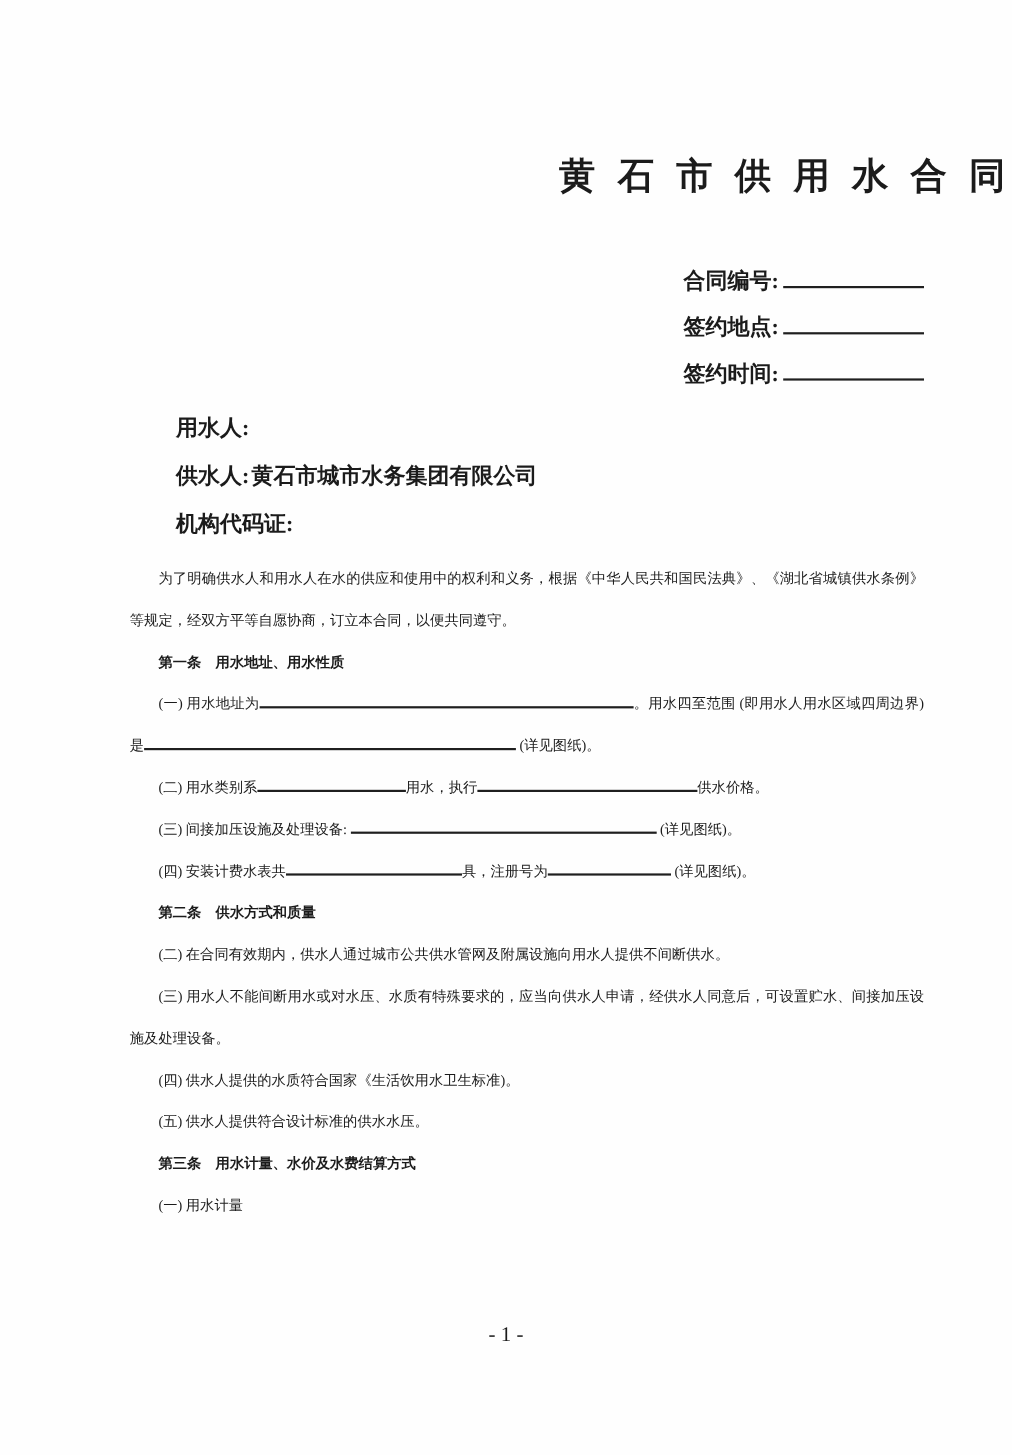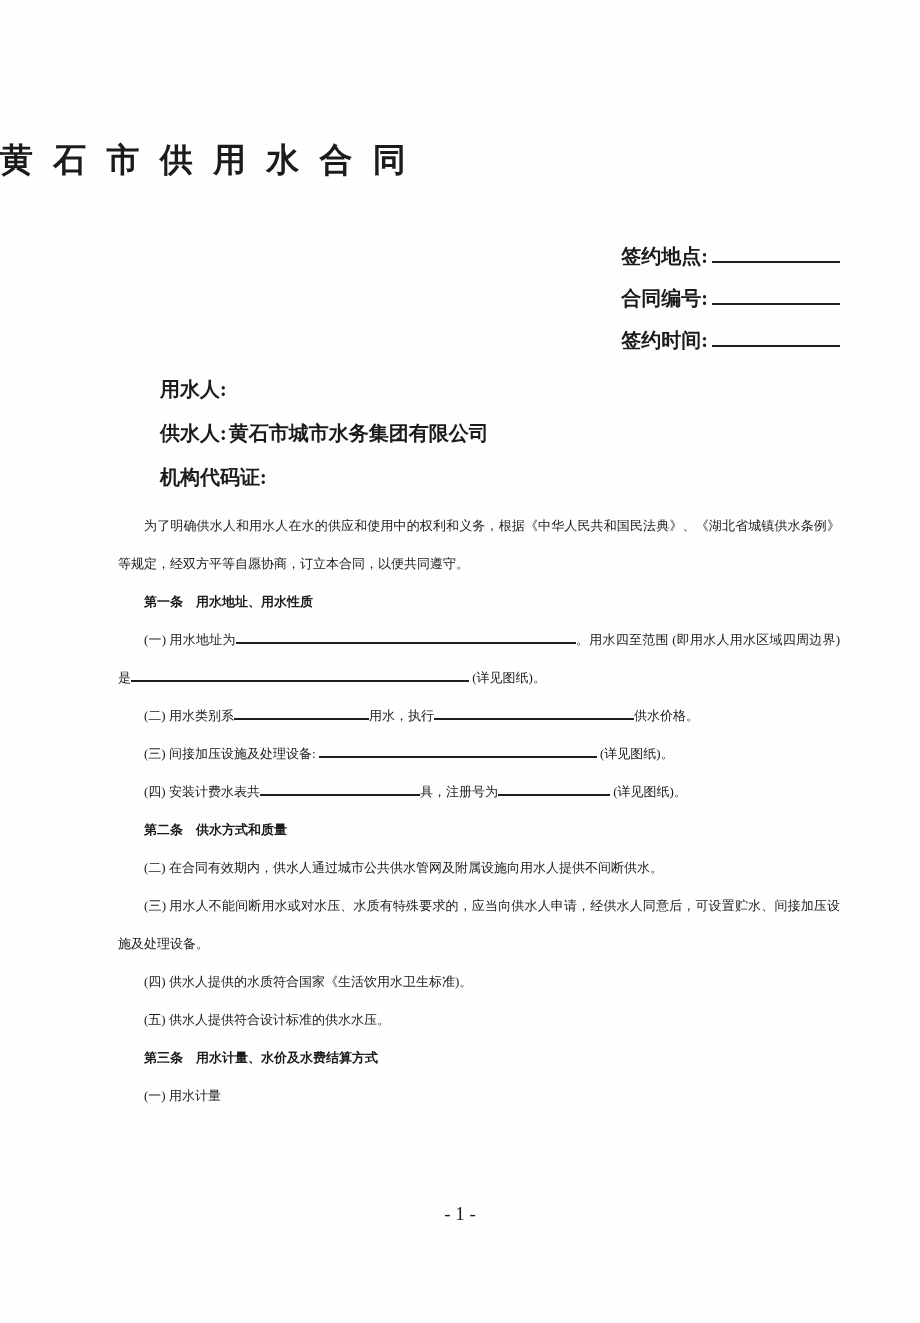--- a/index.html
+++ b/index.html
@@ -8,21 +8,21 @@
     width:920px; height:1323px;
     margin:0 auto;
     background:#fefefe;
     color:#1b1b1b;
     font-family:"Liberation Serif","DejaVu Serif",serif;
     overflow:hidden;
     box-sizing:border-box;
   }
   .doc-title {
     padding-top:138px;
-    text-align:left;
+    text-align:right;
     font-size:33px;
     font-weight:bold;
     letter-spacing:6px;
     white-space:nowrap;
   }
   .meta-block {
     margin-top:52px;
     padding-right:80px;
     text-align:right;
   }
@@ -63,24 +63,24 @@
 </style>
 </head>
 <body>
 
 <div class="page">
 
   <div class="doc-title">黄 石 市 供 用 水 合 同</div>
 
   <div class="meta-block">
     <div class="meta-row">
-      <span class="meta-label">签约地点:</span><span class="blank meta-blank"></span>
+      <span class="meta-label">合同编号:</span><span class="blank meta-blank"></span>
     </div>
     <div class="meta-row">
-      <span class="meta-label">合同编号:</span><span class="blank meta-blank"></span>
+      <span class="meta-label">签约地点:</span><span class="blank meta-blank"></span>
     </div>
     <div class="meta-row">
       <span class="meta-label">签约时间:</span><span class="blank meta-blank"></span>
     </div>
   </div>
 
   <div class="parties-block">
     <div class="party-row">
       <span>用水人:</span><span class="party-value"></span>
     </div>

